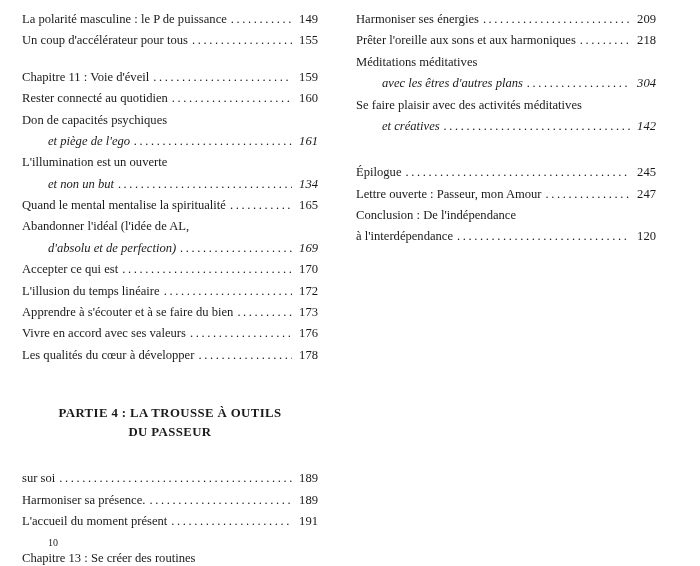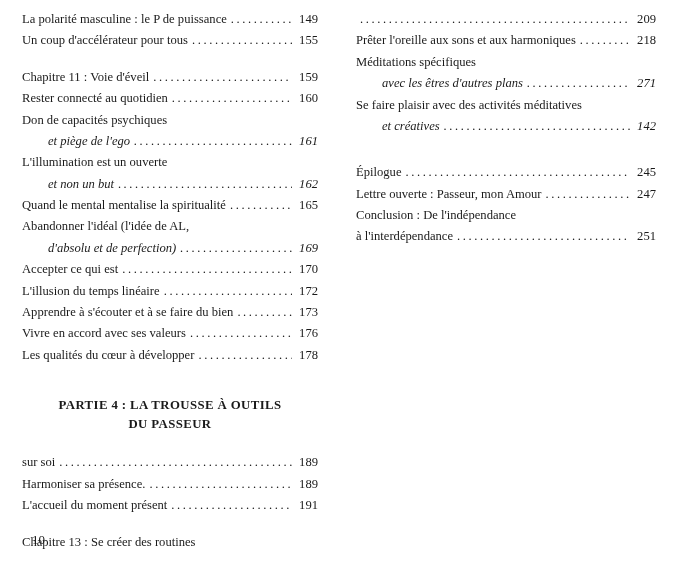--- a/index.html
+++ b/index.html
@@ -67,28 +67,28 @@
   .entry.nodots .leader { letter-spacing: 0; }
   .gap-md { height: 15px; }
   .gap-lg { height: 25px; }
 
   .part-title {
     text-align: center;
     font-weight: bold;
     font-size: 12.8px;
     line-height: 1.5;
     letter-spacing: 0.4px;
-    margin: 4px;
+    margin: 12px;
   }
 
   .folio {
     position: absolute;
-    left: 32px;
+    left: 48px;
     bottom: 18px;
-    font-size: 13px;
+    font-size: 10px;
     color: #1a1a1a;
   }
 </style>
 </head>
 <body>
 
 <div class="page">
   <div class="columns">
     <div class="col left" id="col-left">
         <div class="entry">
@@ -123,21 +123,21 @@
           <span class="pg">161</span>
         </div>
         <div class="entry nodots">
           <span class="txt">L'illumination est un ouverte</span>
           <span class="leader"></span>
           <span class="pg"></span>
         </div>
         <div class="entry indent">
           <span class="txt">et non un but</span>
           <span class="leader">................................................................................</span>
-          <span class="pg">162</span>
+          <span class="pg">134</span>
         </div>
         <div class="entry">
           <span class="txt">Quand le mental mentalise la spiritualité</span>
           <span class="leader">................................................................................</span>
           <span class="pg">165</span>
         </div>
         <div class="entry nodots">
           <span class="txt">Abandonner l'idéal (l'idée de AL,</span>
           <span class="leader"></span>
           <span class="pg"></span>
@@ -195,37 +195,38 @@
         </div>
         <div class="gap-md"></div>
         <div class="entry bold nodots">
           <span class="txt">Chapitre 13 : Se créer des routines</span>
           <span class="leader"></span>
           <span class="pg"></span>
         </div>
       </div>
     <div class="col right" id="col-right">
         <div class="entry">
+          <span class="txt">Harmoniser ses énergies</span>
           <span class="leader">................................................................................</span>
           <span class="pg">209</span>
         </div>
         <div class="entry">
           <span class="txt">Prêter l'oreille aux sons et aux harmoniques</span>
           <span class="leader">................................................................................</span>
           <span class="pg">218</span>
         </div>
         <div class="entry nodots">
-          <span class="txt">Méditations spécifiques</span>
+          <span class="txt">Méditations méditatives</span>
           <span class="leader"></span>
           <span class="pg"></span>
         </div>
         <div class="entry indent">
           <span class="txt">avec les êtres d'autres plans</span>
           <span class="leader">................................................................................</span>
-          <span class="pg">271</span>
+          <span class="pg">304</span>
         </div>
         <div class="entry nodots">
           <span class="txt">Se faire plaisir avec des activités méditatives</span>
           <span class="leader"></span>
           <span class="pg"></span>
         </div>
         <div class="entry indent">
           <span class="txt">et créatives</span>
           <span class="leader">................................................................................</span>
           <span class="pg">142</span>
@@ -242,18 +243,18 @@
           <span class="pg">247</span>
         </div>
         <div class="entry bold nodots">
           <span class="txt">Conclusion : De l'indépendance</span>
           <span class="leader"></span>
           <span class="pg"></span>
         </div>
         <div class="entry">
           <span class="txt">à l'interdépendance</span>
           <span class="leader">................................................................................</span>
-          <span class="pg">251</span>
+          <span class="pg">120</span>
         </div>
       </div>
   </div>
   <div class="folio">10</div>
 </div>
 
 </body></html>

